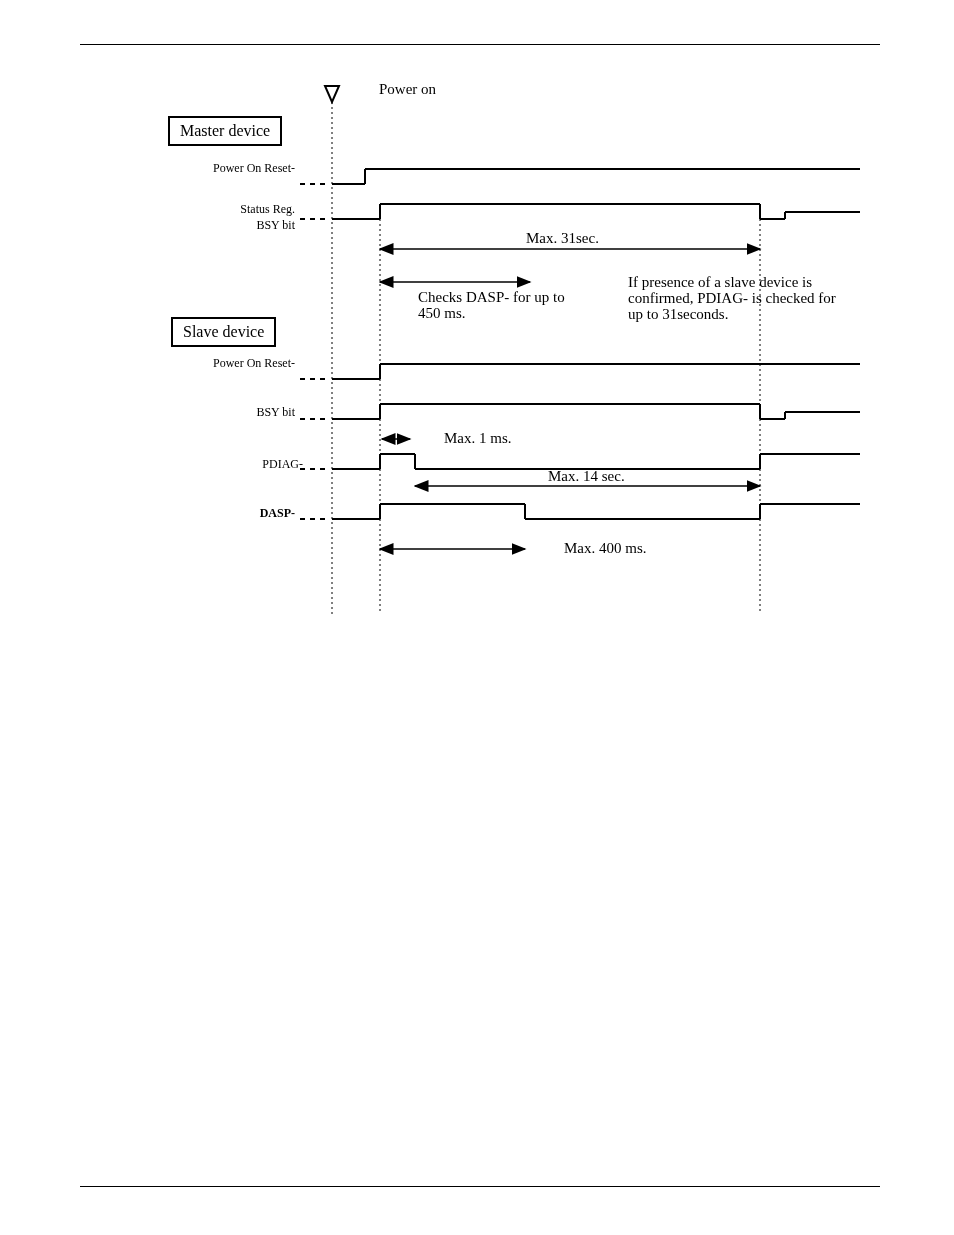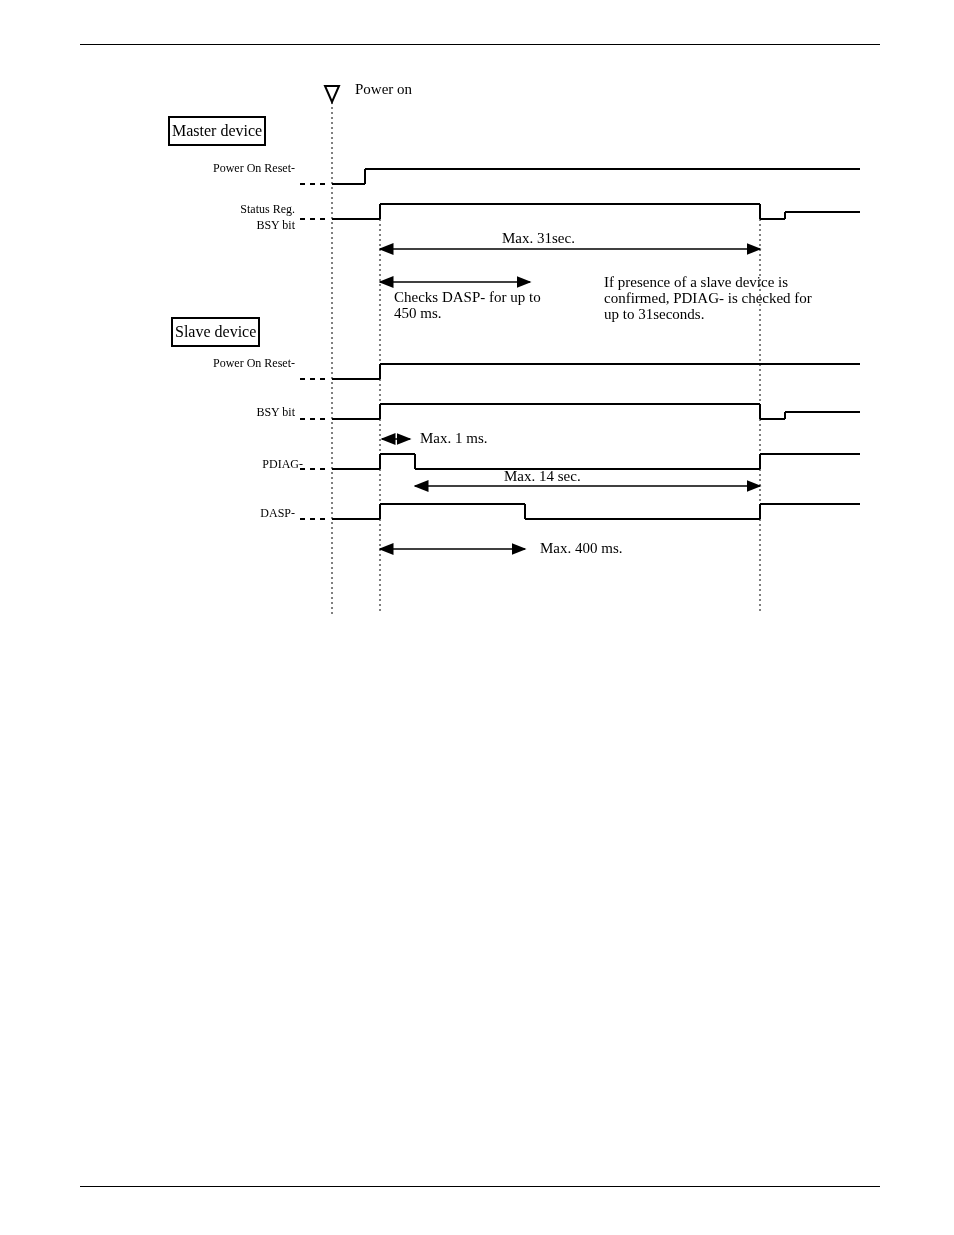--- a/index.html
+++ b/index.html
@@ -33,35 +33,36 @@
   .diagram {
     position: absolute;
     left: 80px;
     top: 44px;
     width: 800px;
     height: 600px;
   }
   .box {
     position: absolute;
     border: 2px solid #000;
-    padding: 4px 2px;
+    padding: 4px 10px;
     font-size: 16px;
     text-align: center;
     white-space: nowrap;
   }
   .label {
     position: absolute;
     text-align: right;
     font-size: 12px;
     white-space: pre;
   }
   .ann {
     position: absolute;
     font-size: 15px;
     line-height: 1.15;
+    margin-left: 24px;
   }
   svg.diagram-svg {
     position: absolute;
     left: 0;
     top: 0;
     width: 800px;
     height: 600px;
   }
 </style>
 </head>
@@ -154,28 +155,28 @@
 
     <div class="box" style="left:91px; top:273px;">Slave device</div>
 
     <div class="label" style="left:0; top:117px; width:215px;">Power On Reset-</div>
     <div class="label" style="left:0; top:158px; width:215px;">Status Reg.</div>
     <div class="label" style="left:0; top:174px; width:215px;">BSY bit</div>
 
     <div class="label" style="left:0; top:312px; width:215px;">Power On Reset-</div>
     <div class="label" style="left:0; top:361px; width:215px;">BSY bit</div>
     <div class="label" style="left:8px; top:413px; width:215px;">PDIAG-</div>
-    <div class="label" style="left:0; top:462px; width:215px;">DASP-</div>
+    <div class="label" style="left:0; top:462px; width:215px;font-weight:bold;">DASP-</div>
 
     <div class="ann" style="left:422px; top:186px;">Max. 31sec.</div>
 
     <div class="ann" style="left:314px; top:245px;">Checks DASP- for up to</div>
     <div class="ann" style="left:314px; top:261px;">450 ms.</div>
 
     <div class="ann" style="left:524px; top:230px;">If presence of a slave device is</div>
     <div class="ann" style="left:524px; top:246px;">confirmed, PDIAG- is checked for</div>
     <div class="ann" style="left:524px; top:262px;">up to 31seconds.</div>
 
     <div class="ann" style="left:340px; top:386px;">Max. 1 ms.</div>
-    <div class="ann" style="left:424px; top:424px;font-family:Liberation Serif, serif;">Max. 14 sec.</div>
+    <div class="ann" style="left:444px; top:424px;font-family:Liberation Serif, serif;">Max. 14 sec.</div>
     <div class="ann" style="left:460px; top:496px;text-align:center;">Max. 400 ms.</div>
   </div>
 </div>
 
 </body></html>

